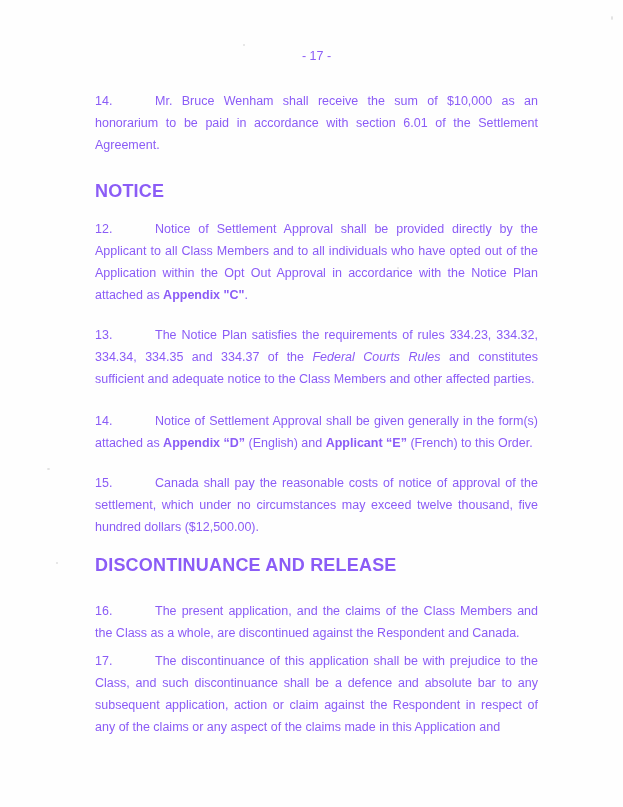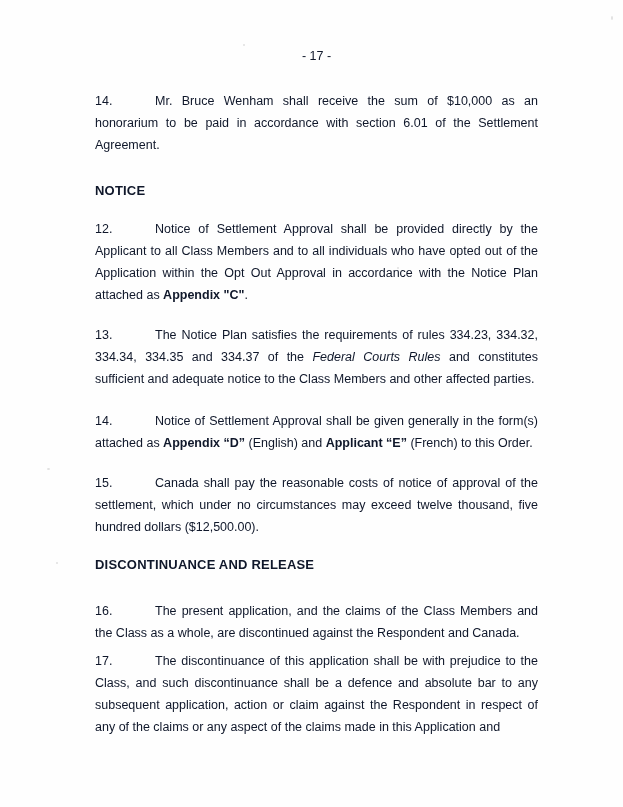--- a/index.html
+++ b/index.html
@@ -11,38 +11,38 @@
     position: relative;
     box-sizing: border-box;
     width: 623px;
     height: 807px;
     margin: 0;
     background: #fefefe;
     padding: 45px 85px 4px 95px;
     font-family: "Liberation Sans", "DejaVu Sans", sans-serif;
     font-size: 12.5px;
     line-height: 22px;
-    color: #0f172a;
+    color: #8b5cf6;
     overflow: hidden;
   }
   .page-number {
     text-align: center;
     margin: 0 0 23px 0;
   }
   .para {
     margin: 0;
     text-align: justify;
   }
   .para .pnum {
     display: inline-block;
     width: 60px;
   }
   .heading {
     font-weight: bold;
-    font-size: 13px;
+    font-size: 18px;
     margin: 0;
     letter-spacing: 0.2px;
   }
   b, strong { font-weight: bold; }
   i { font-style: italic; }
   .mb16 { margin-bottom: 16px; }
   .mb18 { margin-bottom: 18px; }
   .mb20 { margin-bottom: 20px; }
   .mb23 { margin-bottom: 6px; }
   .mb24 { margin-bottom: 24px; }

